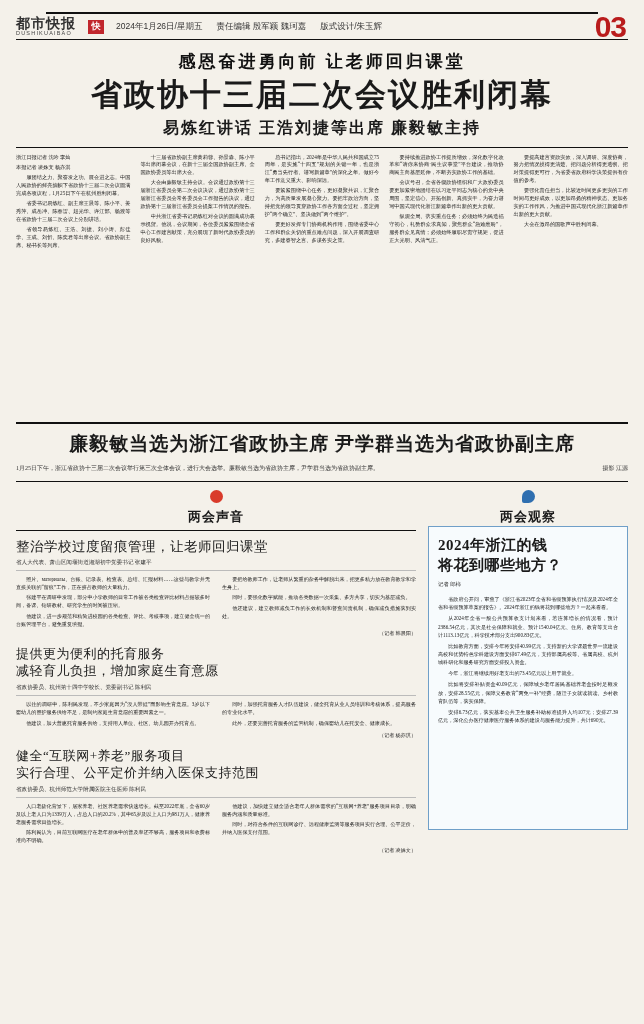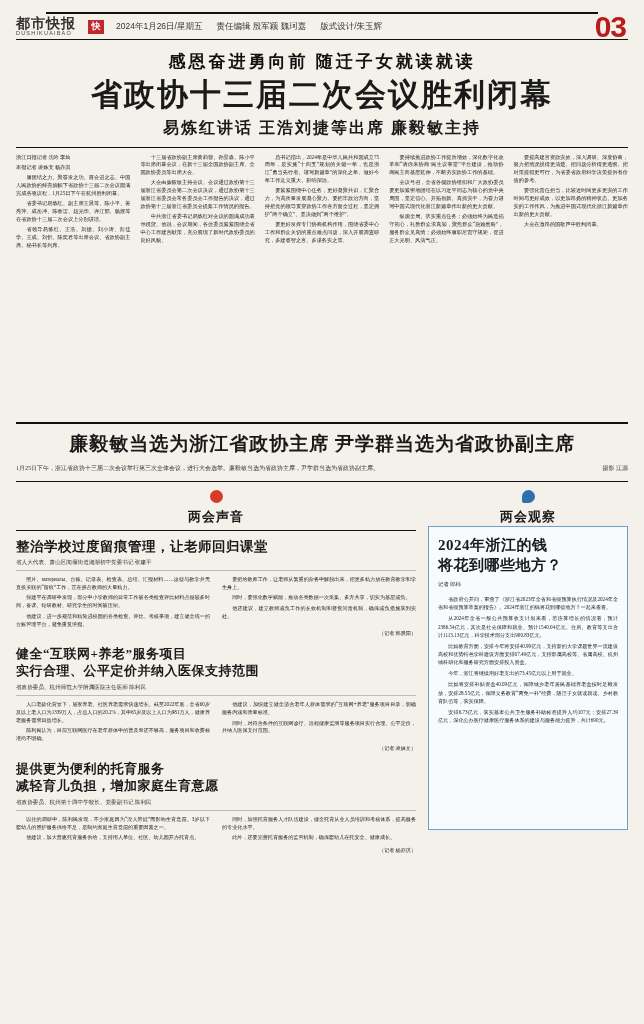--- a/index.html
+++ b/index.html
@@ -154,21 +154,21 @@
   .sec-tag .ico {
     width:13px;height:13px;border-radius:50%;
     background:#d93b2b; display:inline-block;
   }
   .sec-tag .ico.blue { background:#2f6fb0; border-radius:50% 50% 50% 2px; }
   .tag-rule { border-top:1px solid #111; margin:4px 0 7px 0; }
 
   .art { margin-bottom: 9px; }
   .art-title {
     font-size: 13.5px;
-    font-weight: bold;
+    font-weight: normal;
     letter-spacing: 0.5px;
     line-height: 1.3;
   }
   .art-title.two { font-size: 13px; }
   .art-sub {
     font-size: 5.6px;
     color:#333;
     margin-top: 4px;
     padding-bottom:3px;
     border-bottom:1px solid #bbb;
@@ -225,21 +225,21 @@
       <div class="brand-en">DUSHIKUAIBAO</div>
     </div>
     <div class="mast-logo">快</div>
     <div class="mast-meta">
       <span>2024年1月26日/星期五</span>
       <span>责任编辑 殷军颖  魏珂嘉</span>
       <span>版式设计/朱玉辉</span>
     </div>
   </div>
 
-  <div class="shoulder">感恩奋进勇向前  随迁子女就读就读</div>
+  <div class="shoulder">感恩奋进勇向前  让老师回归课堂</div>
   <div class="main-head">省政协十三届二次会议胜利闭幕</div>
   <div class="sub-head">易炼红讲话  王浩刘捷等出席  廉毅敏主持</div>
   <div class="byline-rule"></div>
 
   <div class="cols">
     <p class="nb">浙江日报记者 沈吟 李灿</p>
     <p class="nb">本报记者 凌姝文 杨亦淇</p>
     <p>履团结之力、聚奋发之功、展会进之志。中国人民政协的鲜亮旗帜下省政协十三届二次会议圆满完成各项议程，1月25日下午在杭州胜利闭幕。</p>
     <p>省委书记易炼红、副主席王晨等、陈小平、姜秀萍、成岳冲、陈春雷、赵光华、许江部、杨渡等在省政协十三届二次会议上分别讲话。</p>
     <p>省领导易炼红、王浩、刘捷、刘小涛、彭佳学、王成、刘忻、陈奕君等出席会议。省政协副主席、秘书长等列席。</p>
@@ -282,43 +282,43 @@
           <p>张建平在调研中发现，部分中小学教师的日常工作被各类检查评比材料占据较多时间，备课、钻研教材、研究学生的时间被压缩。</p>
           <p>他建议，进一步规范和精简进校园的各类检查、评比、考核事项，建立健全统一的台账管理平台，避免重复填报。</p>
           <p>要把给教师工作，让老师从繁重的杂务中解脱出来，把更多精力放在教育教学和学生身上。</p>
           <p>同时，要强化数字赋能，推动各类数据一次采集、多方共享，切实为基层减负。</p>
           <p>他还建议，建立教师减负工作的长效机制和督查问责机制，确保减负措施落到实处。</p>
         </div>
         <div class="sign">（记者 韩晨阳）</div>
       </div>
 
       <div class="art">
+        <div class="art-title two">提供更为便利的托育服务</div>
+        <div class="art-title two">减轻育儿负担，增加家庭生育意愿</div>
+        <div class="art-sub">省政协委员、杭州第十四中学校长、党委副书记 陈利民</div>
+        <div class="art-body">
+          <p>以往的调研中，陈利民发现，不少家庭因为“没人带娃”而影响生育意愿。3岁以下婴幼儿的照护服务供给不足，是制约家庭生育意愿的重要因素之一。</p>
+          <p>他建议，加大普惠托育服务供给，支持用人单位、社区、幼儿园开办托育点。</p>
+          <p>同时，加强托育服务人才队伍建设，健全托育从业人员培训和考核体系，提高服务的专业化水平。</p>
+          <p>此外，还要完善托育服务的监管机制，确保婴幼儿在托安全、健康成长。</p>
+        </div>
+        <div class="sign">（记者 杨亦淇）</div>
+      </div>
+
+      <div class="art">
         <div class="art-title two">健全“互联网+养老”服务项目</div>
         <div class="art-title two">实行合理、公平定价并纳入医保支持范围</div>
         <div class="art-sub">省政协委员、杭州师范大学附属医院主任医师 陈利民</div>
         <div class="art-body">
           <p>人口老龄化背景下，居家养老、社区养老需求快速增长。截至2022年底，全省60岁及以上老人口为1339万人，占总人口的20.2%，其中65岁及以上人口为981万人，健康养老服务需求日益增长。</p>
           <p>陈利民认为，目前互联网医疗在老年群体中的普及率还不够高，服务项目和收费标准尚不明确。</p>
           <p>他建议，加快建立健全适合老年人群体需求的“互联网+养老”服务项目目录，明确服务内涵和质量标准。</p>
           <p>同时，对符合条件的互联网诊疗、远程健康监测等服务项目实行合理、公平定价，并纳入医保支付范围。</p>
         </div>
         <div class="sign">（记者 凌姝文）</div>
-      </div>
-
-      <div class="art">
-        <div class="art-title two">提供更为便利的托育服务</div>
-        <div class="art-title two">减轻育儿负担，增加家庭生育意愿</div>
-        <div class="art-sub">省政协委员、杭州第十四中学校长、党委副书记 陈利民</div>
-        <div class="art-body">
-          <p>以往的调研中，陈利民发现，不少家庭因为“没人带娃”而影响生育意愿。3岁以下婴幼儿的照护服务供给不足，是制约家庭生育意愿的重要因素之一。</p>
-          <p>他建议，加大普惠托育服务供给，支持用人单位、社区、幼儿园开办托育点。</p>
-          <p>同时，加强托育服务人才队伍建设，健全托育从业人员培训和考核体系，提高服务的专业化水平。</p>
-          <p>此外，还要完善托育服务的监管机制，确保婴幼儿在托安全、健康成长。</p>
-        </div>
-        <div class="sign">（记者 杨亦淇）</div>
       </div>
     </div>
 
     <div class="lower-right">
       <div class="sec-tag">
         <span class="ico blue"></span>
         <span>两会观察</span>
       </div>
       <div class="obs-box">
         <div class="obs-title">2024年浙江的钱</div>

